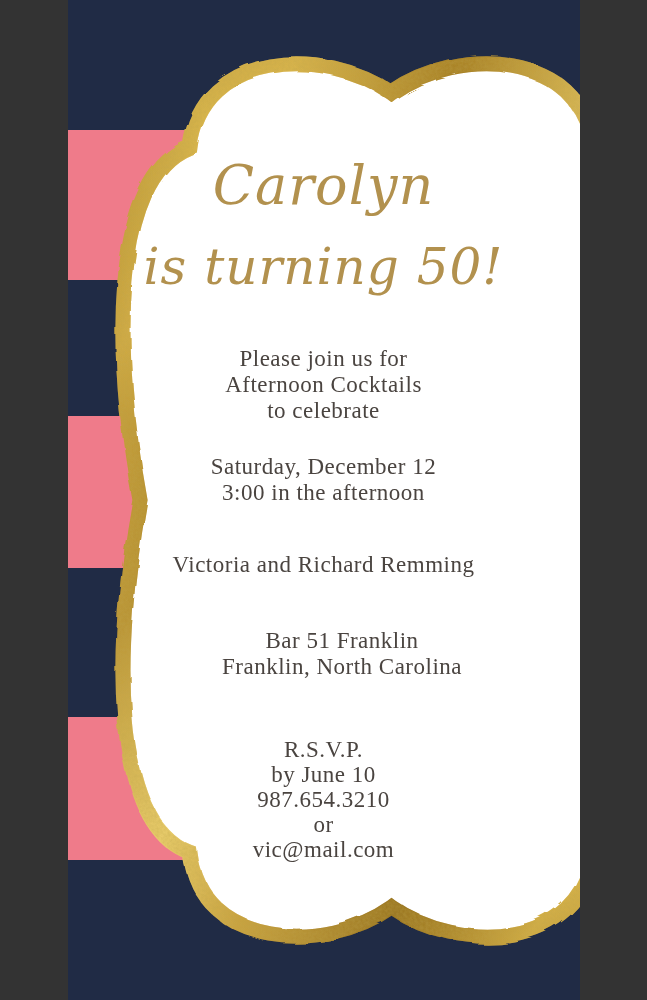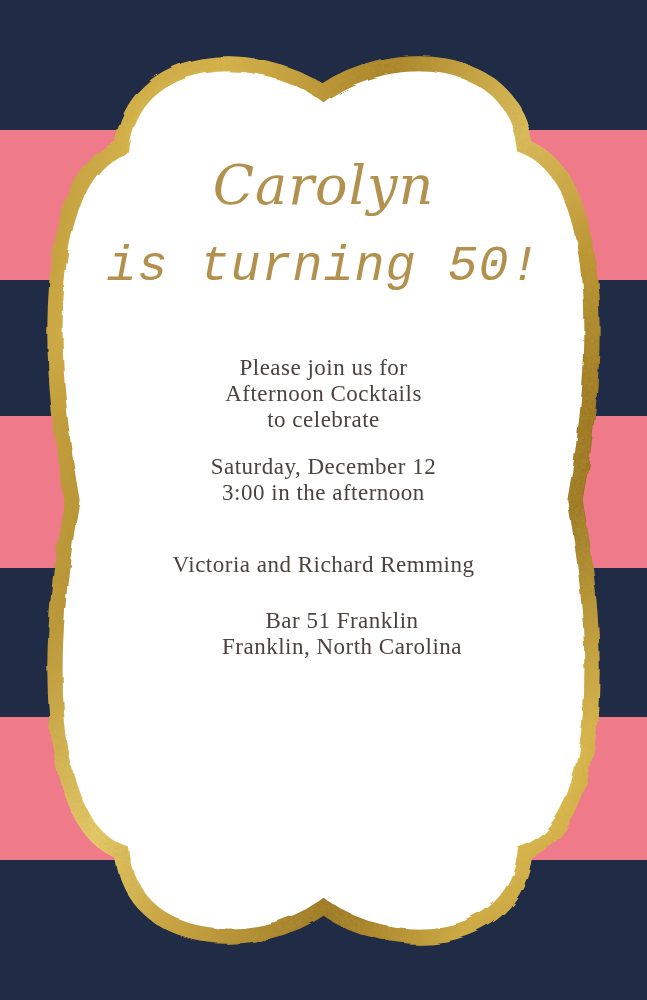--- a/index.html
+++ b/index.html
@@ -1,48 +1,48 @@
 <!DOCTYPE html>
 <html style="--navy: #202b45; --pink: #ef7b8a; --panel-white: #ffffff; --gold-text: #b2914e; --body-text: #4a4440; --foil-light: #eecb63; --foil-mid: #c59c33; --foil-dark: #8a671a;"><head>
 <meta charset="utf-8">
 <style>
   html,body{margin:0;padding:0;background:#333;}
   .card{
     position:relative;
-    width:647px;height:1000px;
+    width:512px;height:1000px;
     margin:0 auto;
     overflow:hidden;
     background:var(--navy,#202b45);
     font-family:"Liberation Serif", serif;
   }
   #stripes{position:absolute;inset:0;display:flex;flex-direction:column;}
   .stripe{width:100%;}
   #frame{position:absolute;inset:0;width:647px;height:1000px;}
   .frame-core{fill:#ffffff;stroke-width:15;stroke-linejoin:miter;stroke-miterlimit:14;}
   .frame-sheen{fill:none;stroke-width:15;stroke-linejoin:miter;stroke-miterlimit:14;opacity:.4;}
   .frame-speckle{fill:none;stroke:#000;stroke-width:13;stroke-linejoin:miter;stroke-miterlimit:14;opacity:.38;}
   .content{position:absolute;inset:0;text-align:center;}
   .script{
     position:absolute;left:0;right:0;
     font-family:"DejaVu Serif", serif;
     font-style:italic;
     color:var(--gold-text,#b2914e);
   }
   .script-name{top:154px;font-size:54px;letter-spacing:1px;}
-  .script-age{top:238px;font-size:50px;letter-spacing:1px;font-family:Liberation Mono, monospace;}
+  .script-age{top:238px;font-size:50px;letter-spacing:1px;}
   .block{
     position:absolute;left:0;right:0;
     font-size:23px;line-height:26px;
     letter-spacing:.5px;
     color:var(--body-text,#4a4440);
   }
-  .block-intro{top:355px;}
+  .block-intro{top:346px;}
   .block-datetime{top:454px;}
   .block-hosts{top:552px;}
-  .block-venue{top:608px;margin-left:37px;}
+  .block-venue{top:628px;margin-left:37px;}
   .block-rsvp{top:737px;line-height:25px;}
 </style>
 </head>
 <body>
 
 <div class="card">
 
   <div id="stripes">
       <div class="stripe" style="height: 130px; background: rgb(32, 43, 69);"></div>
       <div class="stripe" style="height: 150px; background: rgb(239, 123, 138);"></div>
@@ -131,15 +131,22 @@
 
     <div class="block block-hosts">
       <div>Victoria and Richard Remming</div>
     </div>
 
     <div class="block block-venue">
       <div>Bar 51 Franklin</div>
       <div>Franklin, North Carolina</div>
     </div>
 
+    <div class="block block-rsvp">
+      <div>R.S.V.P.</div>
+      <div>by June 10</div>
+      <div>987.654.3210</div>
+      <div>or</div>
+      <div>vic@mail.com</div>
+    </div>
 
   </div>
 </div>
 
 </body></html>

